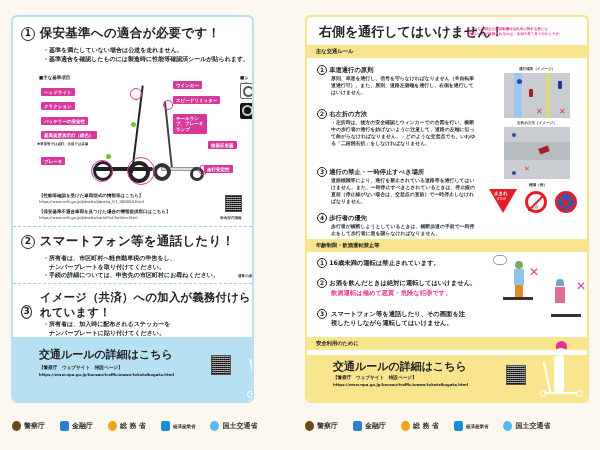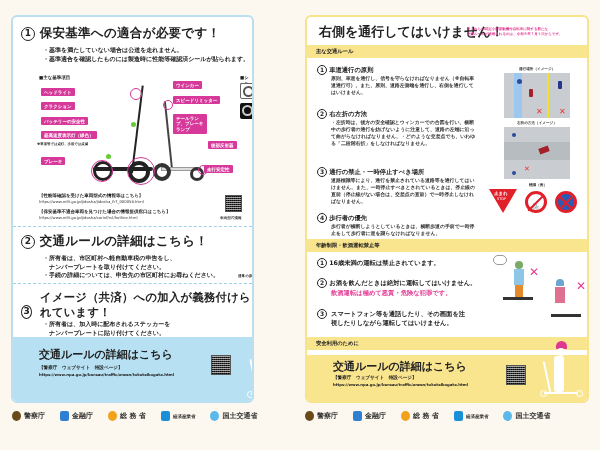--- a/index.html
+++ b/index.html
@@ -22,21 +22,21 @@
 .cap{position:absolute;font-size:3.6px;font-weight:bold;color:#333;white-space:nowrap}
 .bluefoot{position:absolute;left:0;right:0;bottom:0;height:64px;background:#b7e0f2}
 .yelfoot{position:absolute;left:0;right:0;bottom:0;height:64px;background:#fae58f}
 .ftitle{position:absolute;left:26px;top:10px;font-size:11px;font-weight:bold}
 .fsub{position:absolute;left:26px;top:28px;font-size:4.6px;font-weight:bold}
 .furl{position:absolute;left:26px;top:35px;font-size:3.8px;font-weight:bold}
 .ybar{position:absolute;left:0;right:0;height:13px;background:#fae58f;font-size:5.3px;font-weight:bold;padding:3px 0 0 9px}
 .rh{font-size:6.3px;font-weight:bold;line-height:9px}
 .rb{font-size:4.9px;font-weight:bold;line-height:7px;color:#333}
 .pinktxt{color:#e53993}
-.logos{position:absolute;top:411px;height:20px;display:flex;align-items:flex-start;gap:0}
+.logos{position:absolute;top:411px;height:20px;display:flex;align-items:flex-end;gap:0}
 .logo{display:flex;align-items:center;font-size:7px;font-weight:bold;color:#333;margin-right:15px;white-space:nowrap}
 .lg-ic{width:9px;height:10px;border-radius:2px;margin-right:3px;display:inline-block}
 .scooter-bar{position:absolute;width:2px;background:#222;transform-origin:bottom}
 </style>
 </head>
 <body>
 
 <div id="left" class="panel">
 
   <div class="sec" style="top:8px;left:8px">
@@ -101,21 +101,21 @@
     <div class="url">https://www.mlit.go.jp/jidosha/carinf/rcl/hotline.html</div>
   </div>
   <div class="qr" style="left:212px;top:178px;width:17px;height:17px"></div>
   <div class="qr" style="left:246px;top:178px;width:17px;height:17px"></div>
   <div class="cap" style="left:207px;top:199px">車両型式情報</div>
   <div class="cap" style="left:241px;top:199px">情報提供窓口</div>
 
   <div class="dash" style="top:209px"></div>
 
   <div class="sec" style="top:216px;left:8px">
-    <div class="h1"><span class="circ">2</span> <span>交通ルールの詳細はこちら！</span></div>
+    <div class="h1"><span class="circ">2</span> <span>スマートフォン等を通話したり！</span></div>
     <div class="bul" style="margin:4px 0 0 22px">・所有者は、市区町村へ軽自動車税の申告をし、</div>
     <div class="bul" style="margin-left:22px">　ナンバープレートを取り付けてください。</div>
     <div class="bul" style="margin-left:22px">・手続の詳細については、申告先の市区町村にお尋ねください。</div>
   </div>
   <div class="cap" style="left:225px;top:257px">通常の原付よりも小型化！</div>
 
   <div class="dash" style="top:266px"></div>
 
   <div class="sec" style="top:273px;left:8px">
     <div style="display:flex;align-items:center">

